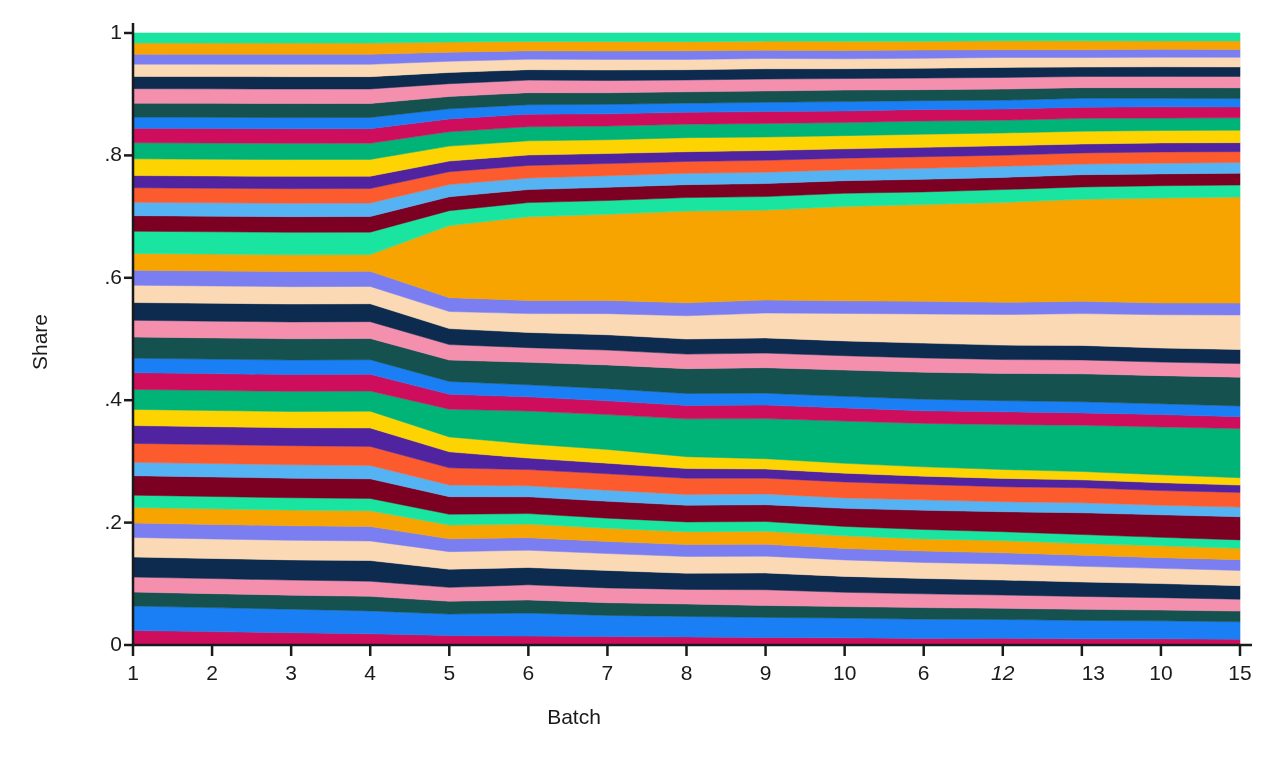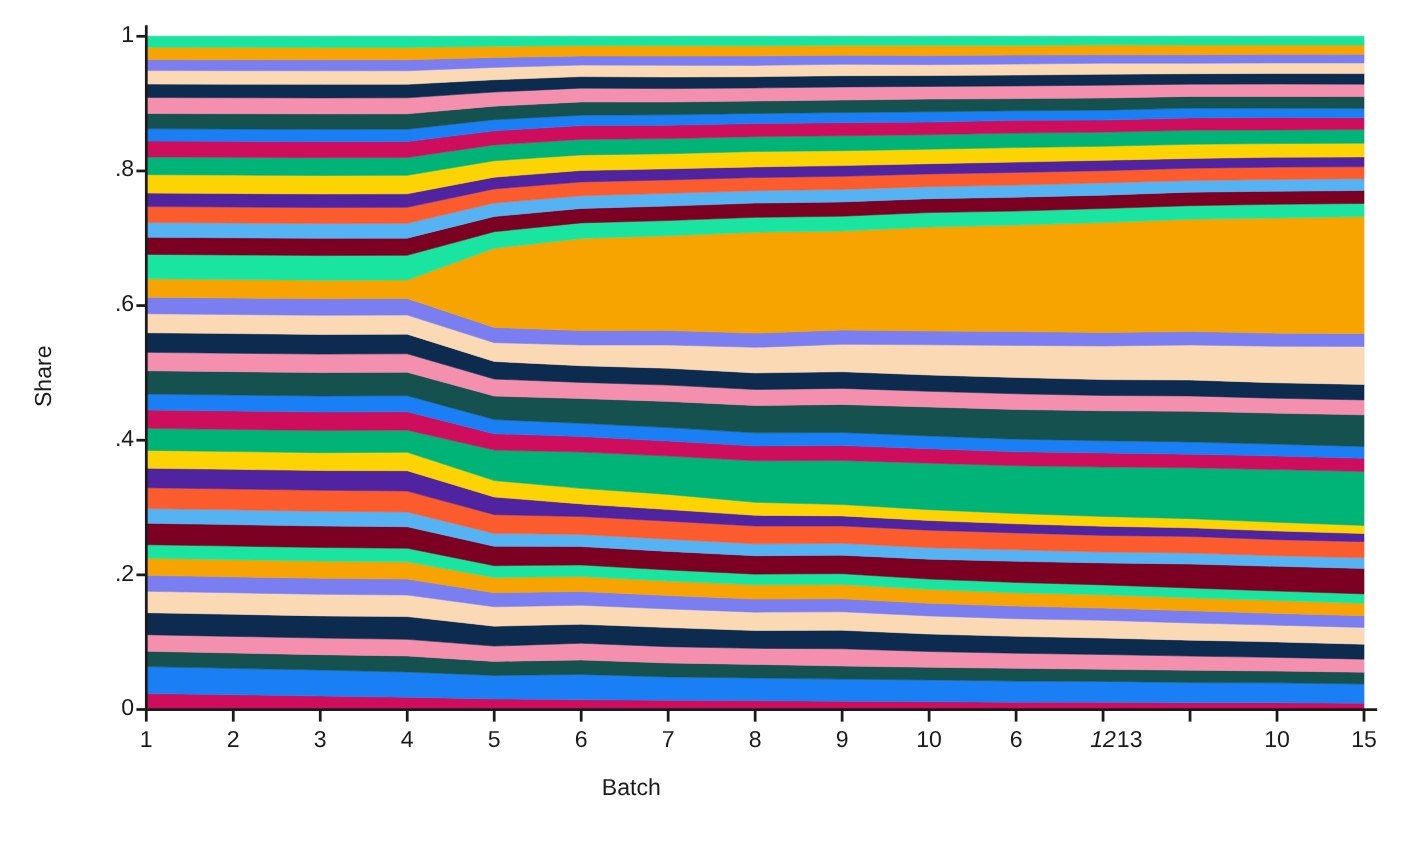--- a/index.html
+++ b/index.html
@@ -140,21 +140,21 @@
       <div class="tick-label xtick-label" style="left: 261.143px; top: 661px;">3</div>
       <div class="tick-label xtick-label" style="left: 340.214px; top: 661px;">4</div>
       <div class="tick-label xtick-label" style="left: 419.286px; top: 661px;">5</div>
       <div class="tick-label xtick-label" style="left: 498.357px; top: 661px;">6</div>
       <div class="tick-label xtick-label" style="left: 577.429px; top: 661px;">7</div>
       <div class="tick-label xtick-label" style="left: 656.5px; top: 661px;">8</div>
       <div class="tick-label xtick-label" style="left: 735.571px; top: 661px;">9</div>
       <div class="tick-label xtick-label" style="left: 814.643px; top: 661px; text-align: center;">10</div>
       <div class="tick-label xtick-label" style="left: 893.714px; top: 661px;">6</div>
       <div class="tick-label xtick-label" style="left: 972.786px; top: 661px; font-style: italic;">12</div>
-      <div class="tick-label xtick-label" style="left: 997px; top: 661px;">13</div>
+      <div class="tick-label xtick-label" style="left: 1045px; top: 661px; text-align: right;">13</div>
       <div class="tick-label xtick-label" style="left: 1130.93px; top: 661px;">10</div>
       <div class="tick-label xtick-label" style="left: 1210px; top: 661px;">15</div>
     </div>
   <div id="ylabels">
       <div class="tick-label ytick-label" style="left: 62px; top: 632px;">0</div>
       <div class="tick-label ytick-label" style="left: 62px; top: 509.6px;">.2</div>
       <div class="tick-label ytick-label" style="left: 62px; top: 387.2px;">.4</div>
       <div class="tick-label ytick-label" style="left: 62px; top: 264.8px;">.6</div>
       <div class="tick-label ytick-label" style="left: 62px; top: 142.4px;">.8</div>
       <div class="tick-label ytick-label" style="left: 62px; top: 20px;">1</div>

